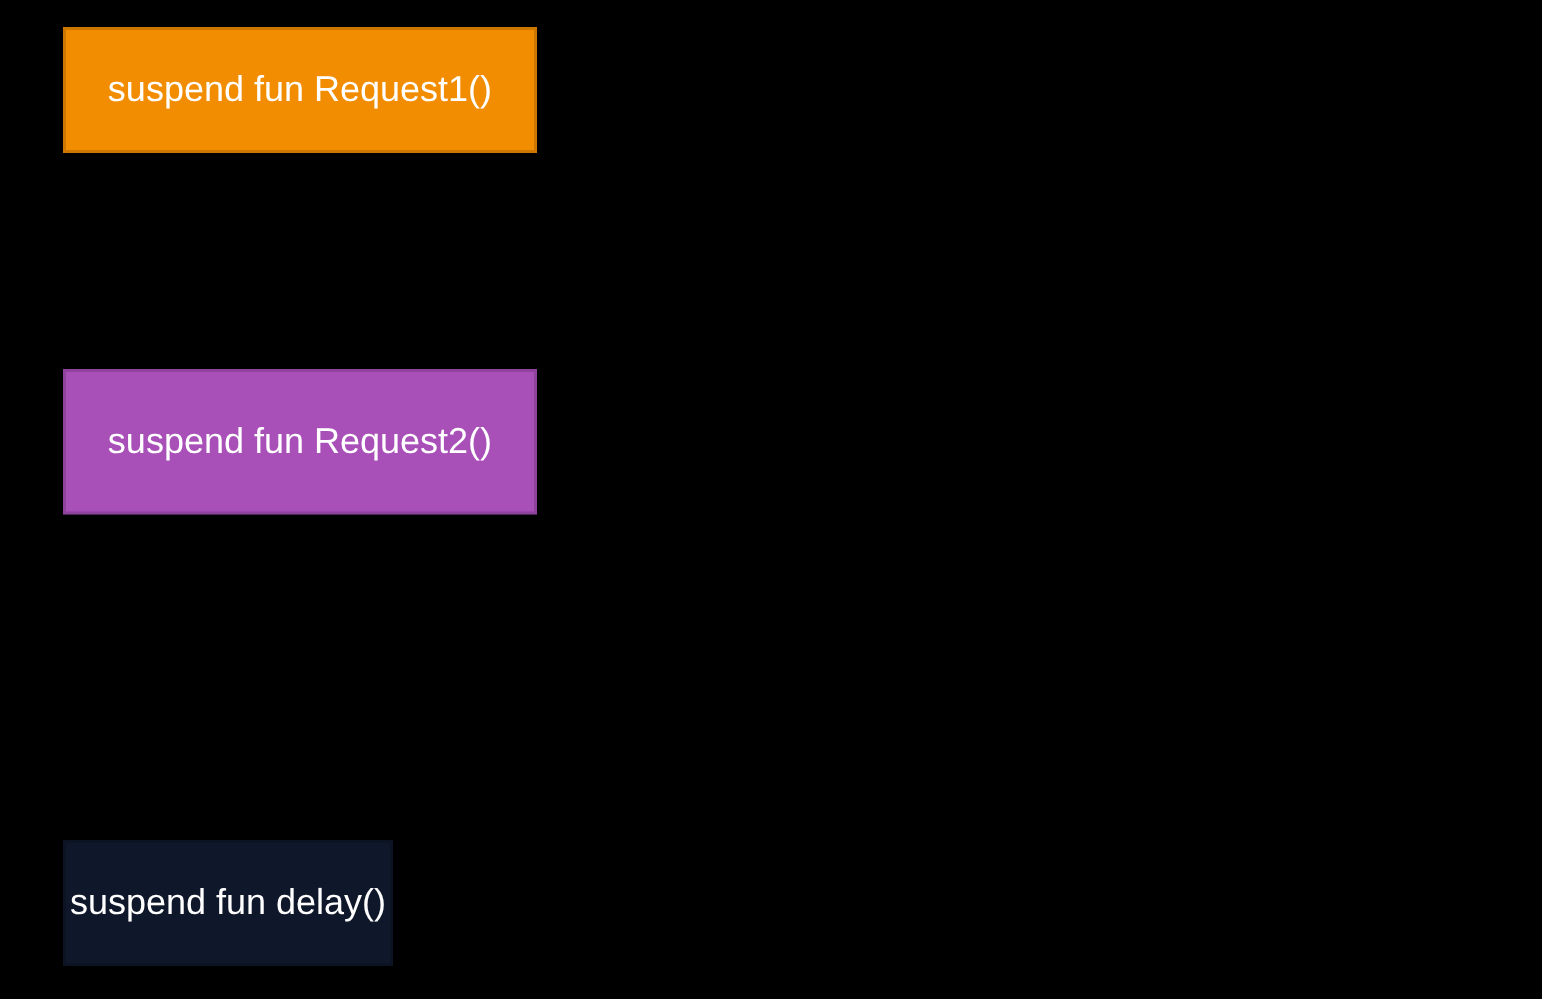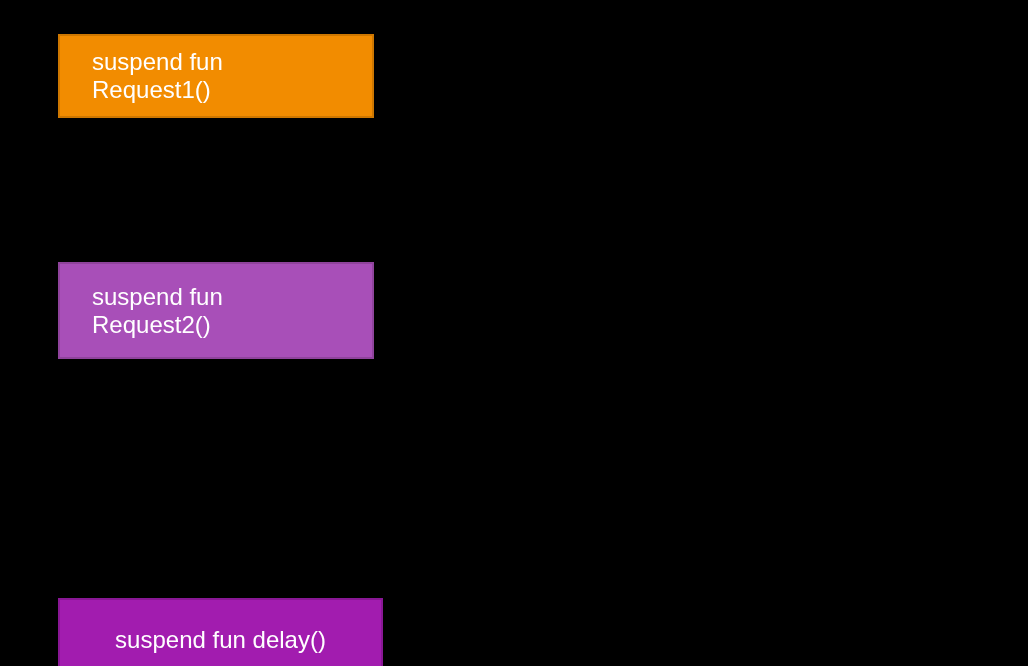--- a/index.html
+++ b/index.html
@@ -1,17 +1,17 @@
 <!DOCTYPE html>
 <html><head>
   <meta charset="utf-8">
   <style>
     * {
       margin: 0;
-      padding: 16px;
+      padding: 0;
       box-sizing: border-box;
     }
     body {
       width: 1028px;
       height: 666px;
       background: #000000;
       font-family: -apple-system, BlinkMacSystemFont, "Segoe UI", Helvetica, Arial, sans-serif;
       position: relative;
     }
     .function-box {
@@ -34,24 +34,23 @@
     .box-request2 {
       left: 42px;
       top: 246px;
       width: 316px;
       height: 97px;
       background: #a84fb8;
     }
     .box-delay {
       left: 42px;
       top: 560px;
-      width: 325px;
+      width: 220px;
       height: 84px;
-      background: #a21caf;
-      margin-top: 22px;
+      background: #0f172a;
     }
   </style>
 </head>
 <body>
 
 <div class="function-box box-request1">
   <span>suspend fun Request1()</span>
 </div>
 
 <div class="function-box box-request2">

